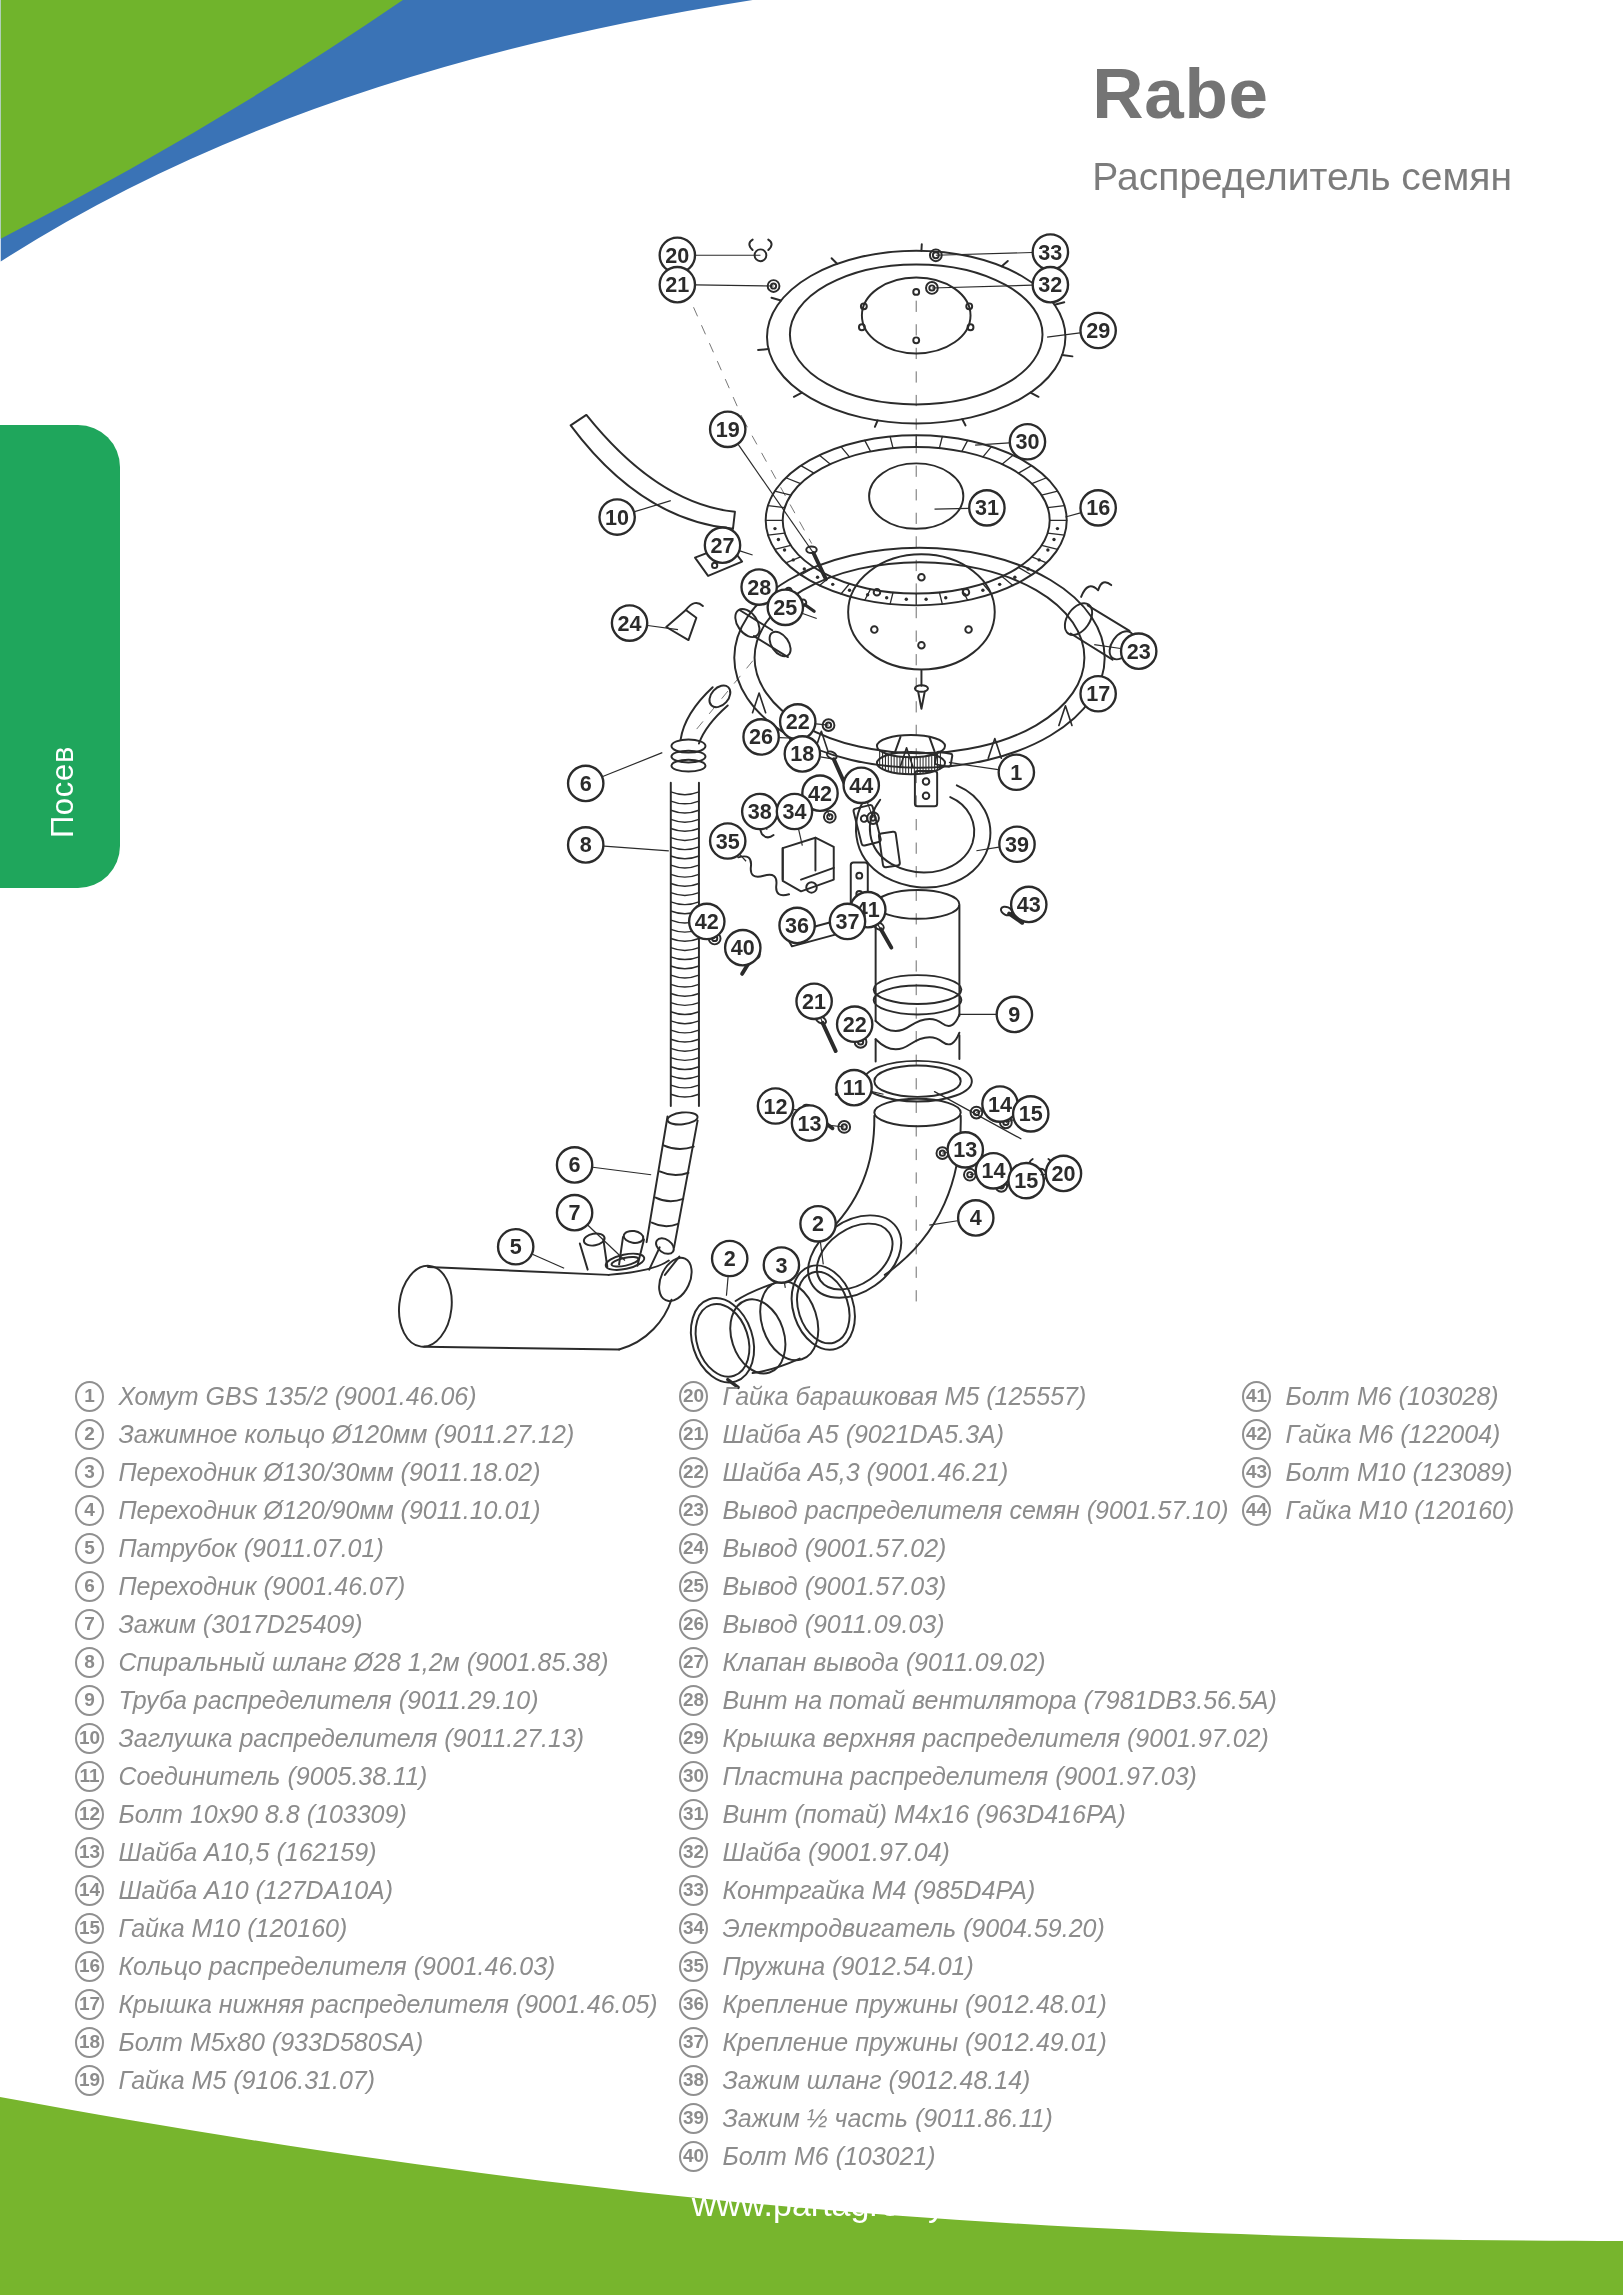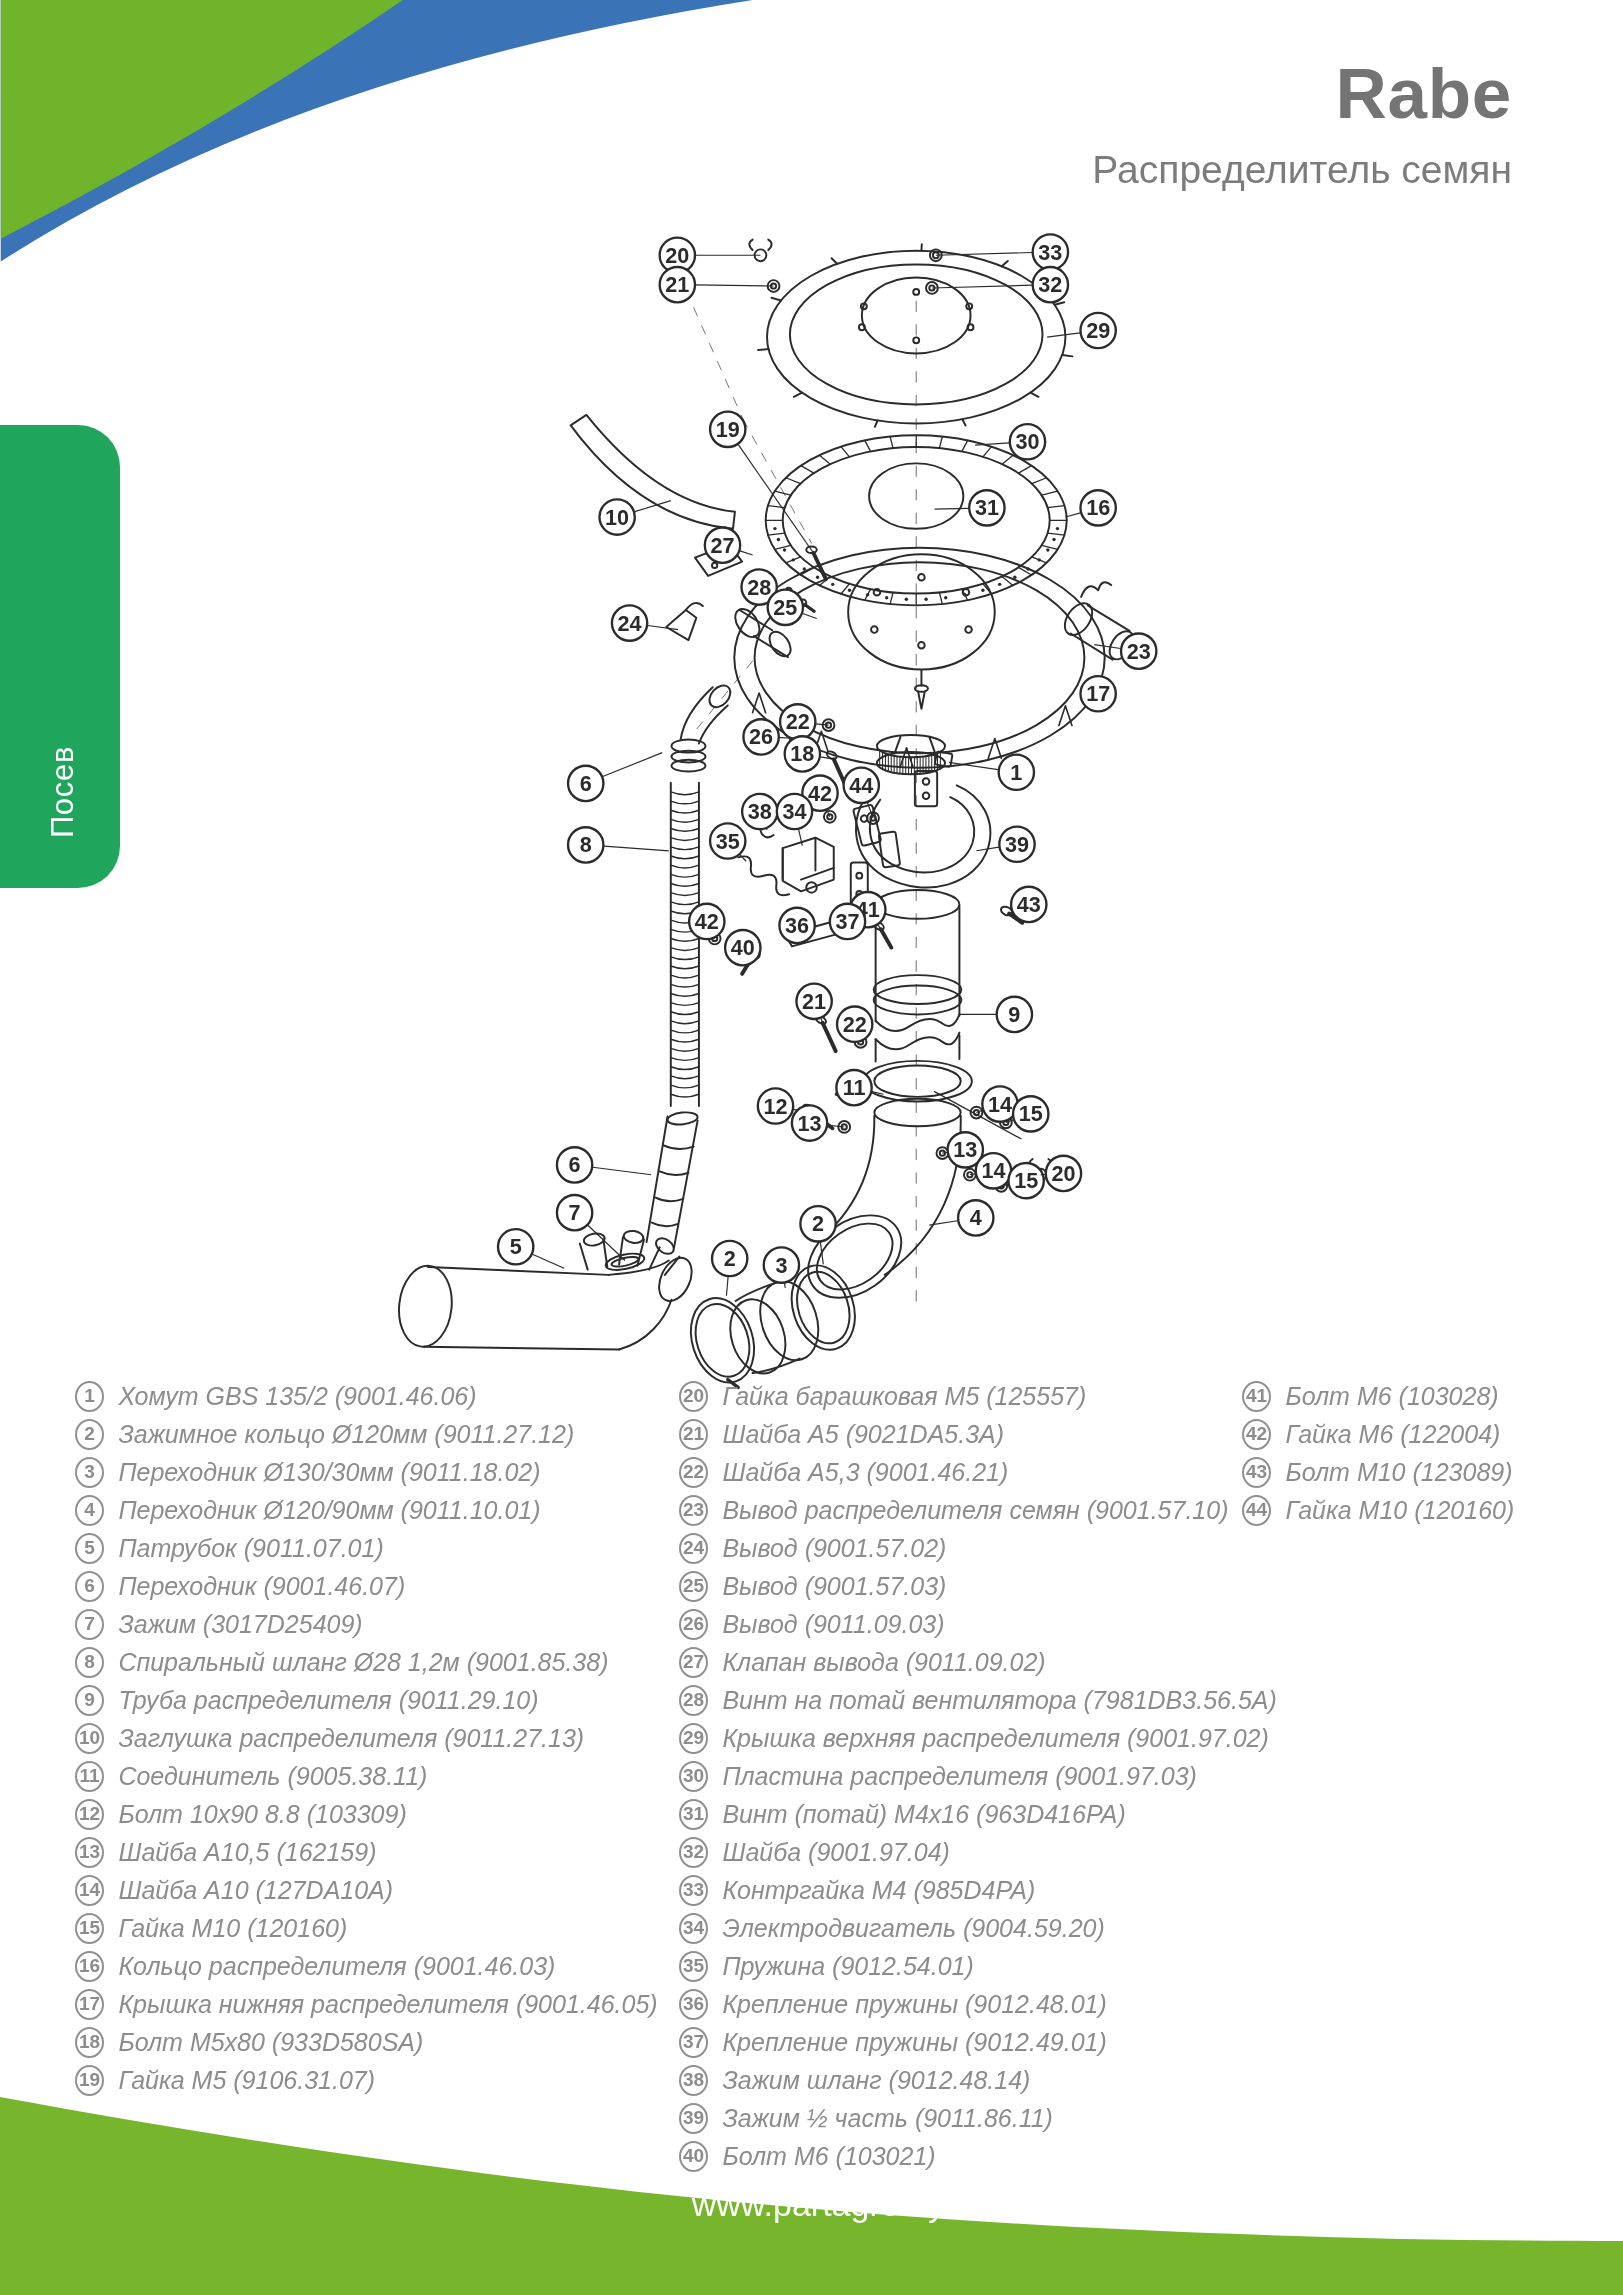--- a/index.html
+++ b/index.html
@@ -3,23 +3,23 @@
 <meta charset="utf-8">
 <style>
   html,body{margin:0;padding:0;background:#e8e8e8;}
   .page{position:relative;width:1623px;height:2295px;background:#ffffff;overflow:hidden;
         font-family:"Liberation Sans", sans-serif;}
   svg{display:block;}
   .deco,.diagram,.footer-svg{position:absolute;left:0;}
   .deco{top:0;}
   .diagram{top:0;}
   .footer-svg{top:2034px;}
-  .brand{position:absolute;top:58px;right:111px;text-align:right;}
+  .brand{position:absolute;top:58px;right:111px;text-align:left;}
   .brand-title{font-size:71px;font-weight:bold;color:#747474;line-height:1;letter-spacing:0.7px;}
-  .brand-sub{font-size:39px;color:#7c7c7c;font-weight:500;margin-top:21px;line-height:1;}
+  .brand-sub{font-size:39px;color:#7c7c7c;font-weight:500;margin-top:28px;line-height:1;}
   .tab{position:absolute;left:0;top:425px;width:120px;height:463px;background:#1fa65c;
        border-radius:0 42px 42px 0;}
   .tab-label{position:absolute;left:63px;top:367px;transform:translate(-50%,-50%) rotate(-90deg);
        color:#fff;font-size:31px;font-weight:500;white-space:nowrap;letter-spacing:0.7px;}
   .parts-col{position:absolute;}
   #col1{left:75px;top:1377px;}
   #col2{left:679px;top:1377px;}
   #col3{left:1242px;top:1377px;}
   .prow{display:flex;align-items:center;height:38px;gap:14.4px;}
   .badge{width:29px;height:31px;border:2px solid #909090;border-radius:50%;color:#8c8c8c;

